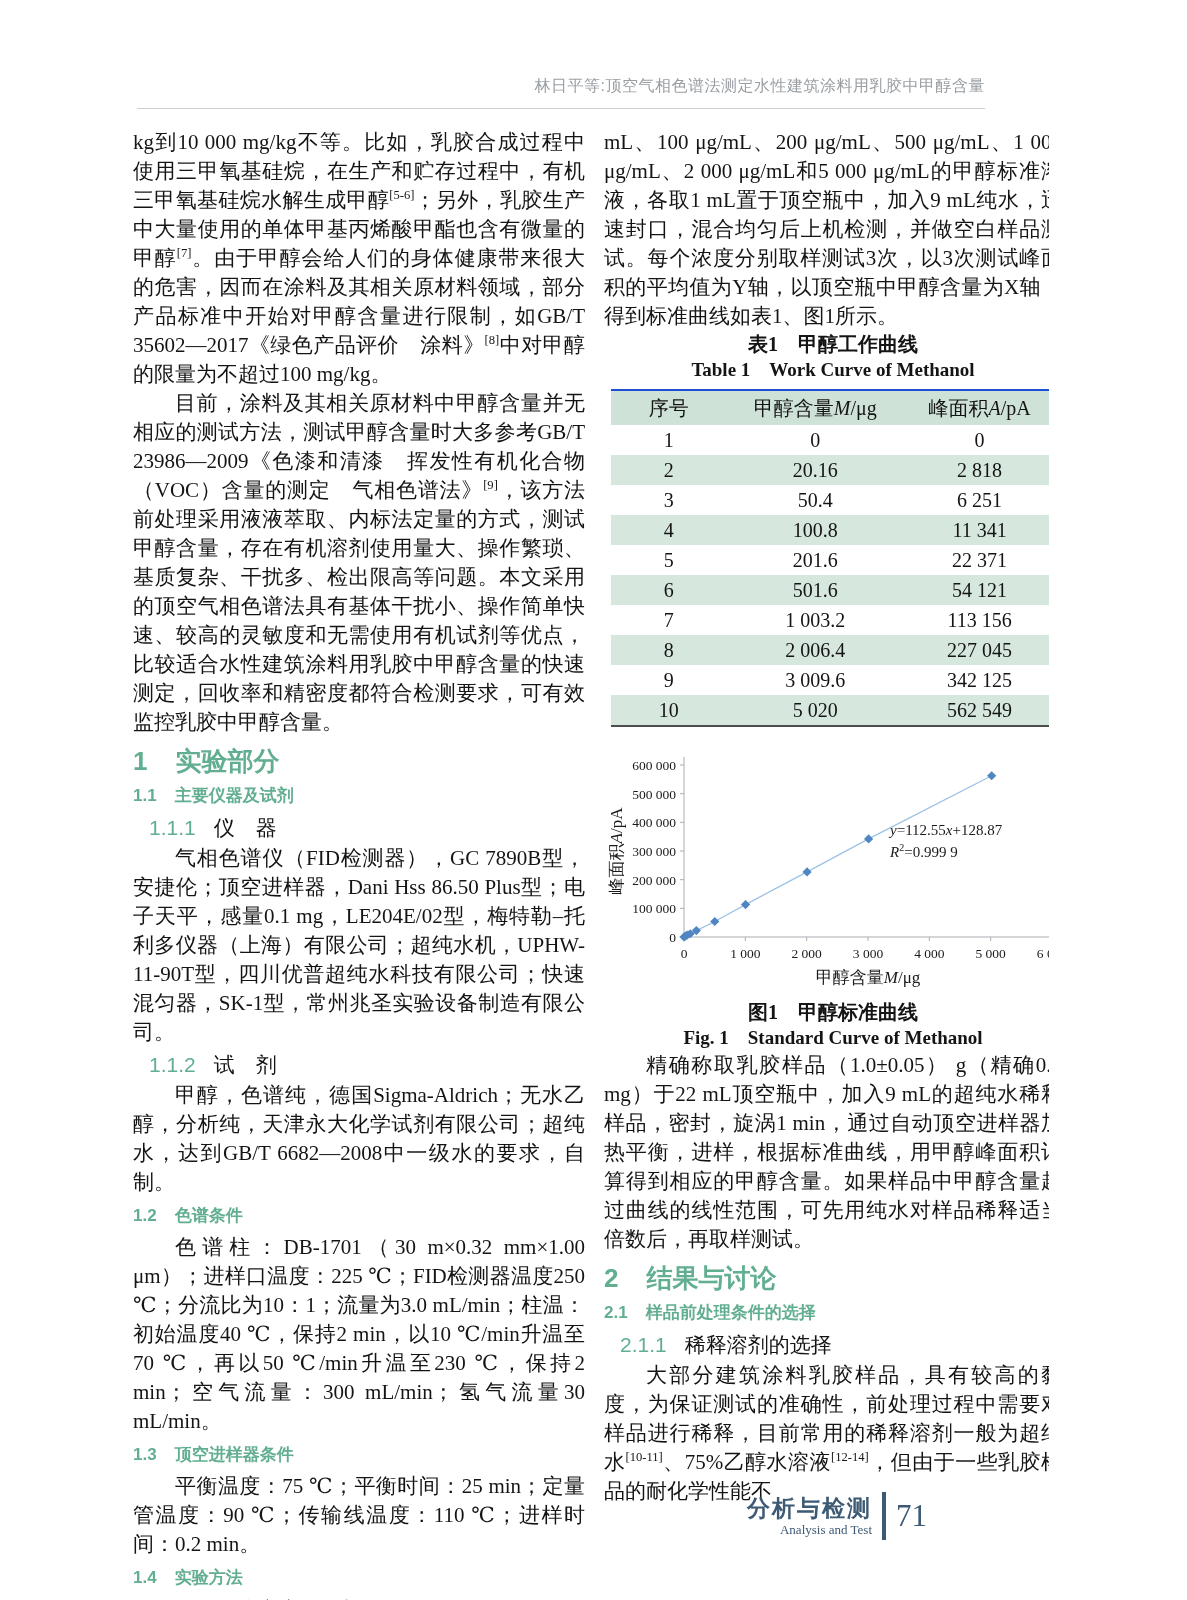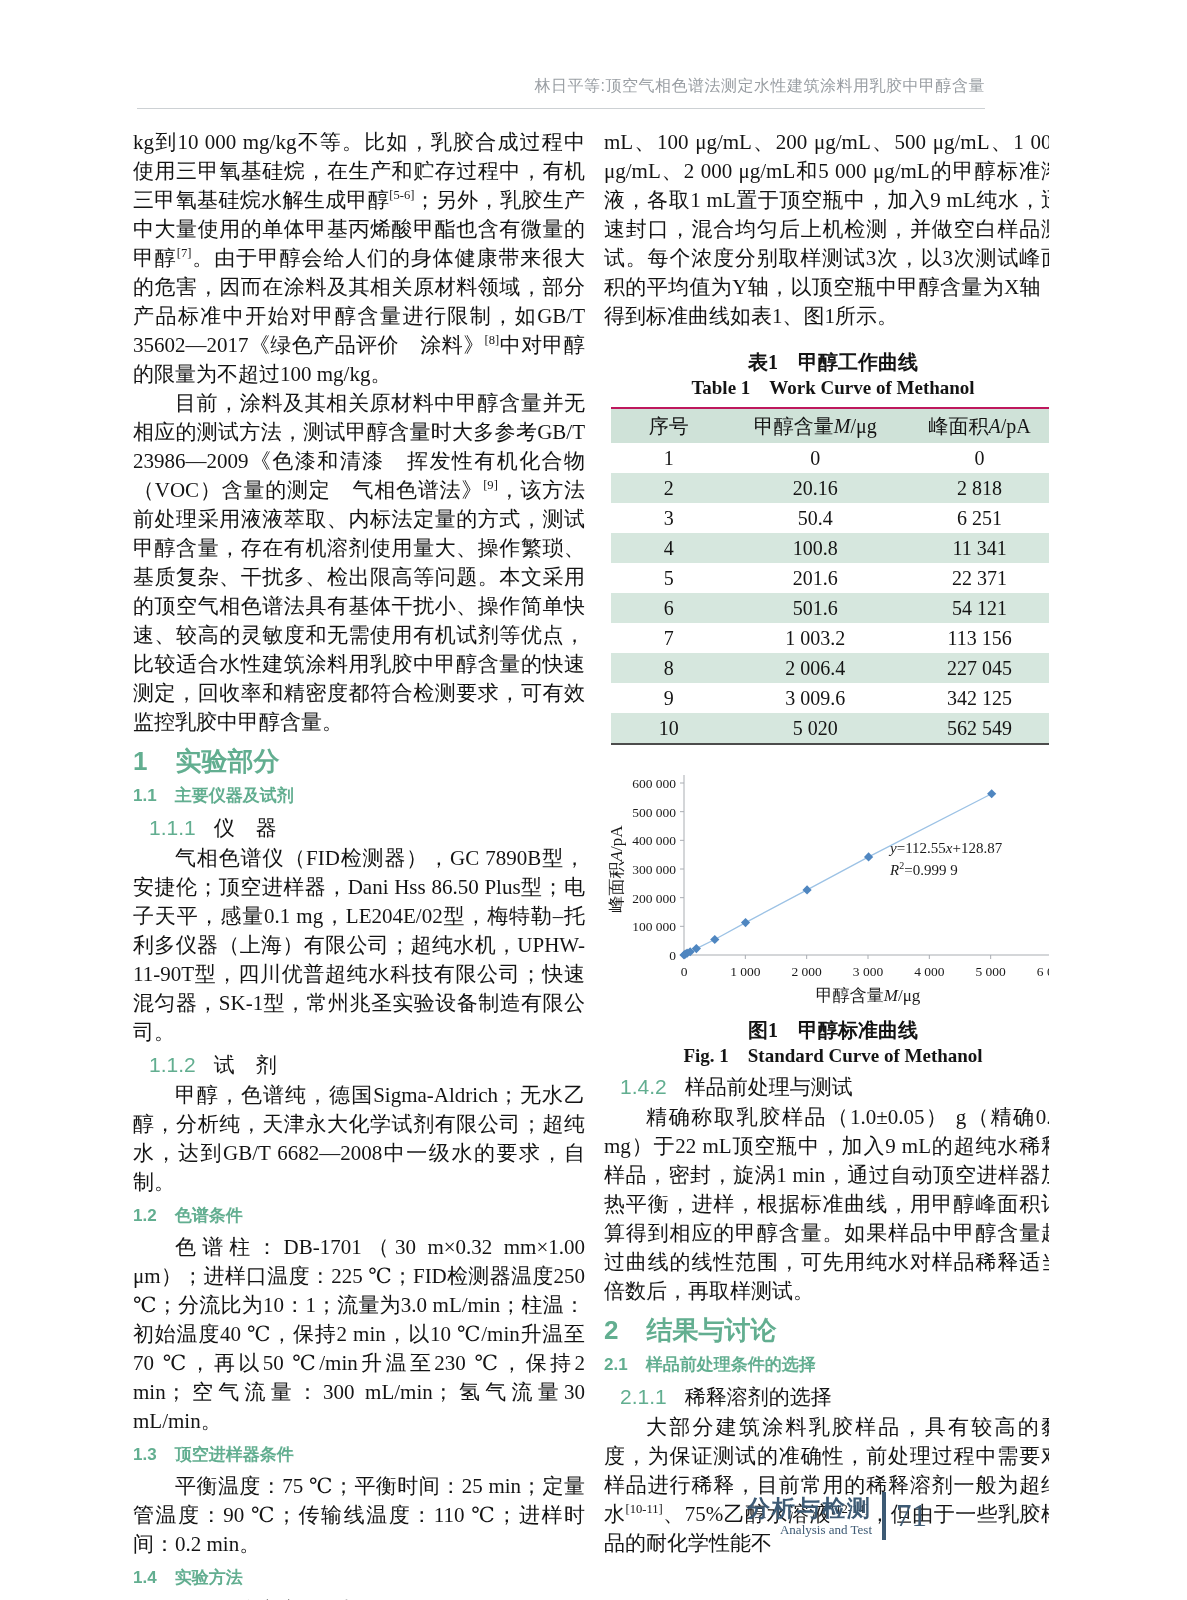--- a/index.html
+++ b/index.html
@@ -23,25 +23,25 @@
   .h1{font-family:"Liberation Sans","DejaVu Sans",sans-serif;font-weight:bold;color:#62ae90;
       font-size:26px;line-height:32px;margin:8px 0 4px;}
   .h1 .num{margin-right:28px;}
   .h2{font-family:"Liberation Sans","DejaVu Sans",sans-serif;font-weight:bold;color:#62ae90;
       font-size:17px;line-height:28px;margin:5px 0 3px;}
   .h2 .num{margin-right:18px;}
   .h3{font-size:21px;line-height:28px;margin:4px 16px 2px;color:#141414;}
   .h3 .num{font-family:"Liberation Sans","DejaVu Sans",sans-serif;color:#62ae90;margin-right:18px;}
 
   
-  .table-block{margin-top:18px;}
+  .table-block{}
   .tcap-zh{font-size:20px;font-weight:bold;text-align:center;line-height:26px;}
   .tcap-en{font-size:19px;font-weight:bold;text-align:center;line-height:26px;font-family:"Liberation Serif",serif;}
   table.datatable{width:97%;margin:6px auto 0;border-collapse:collapse;
-      border-top:2px solid #be185d;border-bottom:2px solid #4c4c4c;}
+      border-top:2px solid #1d4ed8;border-bottom:2px solid #4c4c4c;}
   table.datatable th{background:#cfe2d8;font-weight:normal;font-size:20px;height:34px;text-align:center;padding:0 4px;}
   table.datatable td{font-size:20px;height:30px;text-align:center;padding:0 4px;}
   table.datatable tr.alt{background:#d6e7de;}
   table.datatable col.c1{width:26%;} table.datatable col.c2{width:40%;} table.datatable col.c3{width:34%;}
 
   
   .figure-block{margin-top:14px;}
   #chart{position:relative;width:458px;height:252px;margin:0 auto;}
   .chart-eq{position:absolute;left:286px;top:78px;font-size:15px;line-height:22px;color:#1a1a1a;}
   .chart-eq sup{font-size:10px;}
@@ -205,21 +205,20 @@
           </svg>
         <div class="chart-eq">
           <div><i>y</i>=112.55<i>x</i>+128.87</div>
           <div><i>R</i><sup>2</sup>=0.999 9</div>
         </div>
       </div>
       <div class="fcap-zh">图1　甲醇标准曲线</div>
       <div class="fcap-en">Fig. 1　Standard Curve of Methanol</div>
     </div>
 
-    <div class="h3"><span class="num">1.4.2</span><span>样品前处理与测试</span></div>
     <p class="para">精确称取乳胶样品（1.0±0.05） g（精确0.1 mg）于22 mL顶空瓶中，加入9 mL的超纯水稀释样品，密封，旋涡1 min，通过自动顶空进样器加热平衡，进样，根据标准曲线，用甲醇峰面积计算得到相应的甲醇含量。如果样品中甲醇含量超过曲线的线性范围，可先用纯水对样品稀释适当倍数后，再取样测试。</p>
     <div class="h1"><span class="num">2</span><span>结果与讨论</span></div>
     <div class="h2"><span class="num">2.1</span><span>样品前处理条件的选择</span></div>
     <div class="h3"><span class="num">2.1.1</span><span>稀释溶剂的选择</span></div>
     <p class="para">大部分建筑涂料乳胶样品，具有较高的黏度，为保证测试的准确性，前处理过程中需要对样品进行稀释，目前常用的稀释溶剂一般为超纯水<sup>[10-11]</sup>、75%乙醇水溶液<sup>[12-14]</sup>，但由于一些乳胶样品的耐化学性能不</p>
   </div>
 
   <div class="footer">
     <div class="footer-journal">
       <div class="fj-zh">分析与检测</div>

